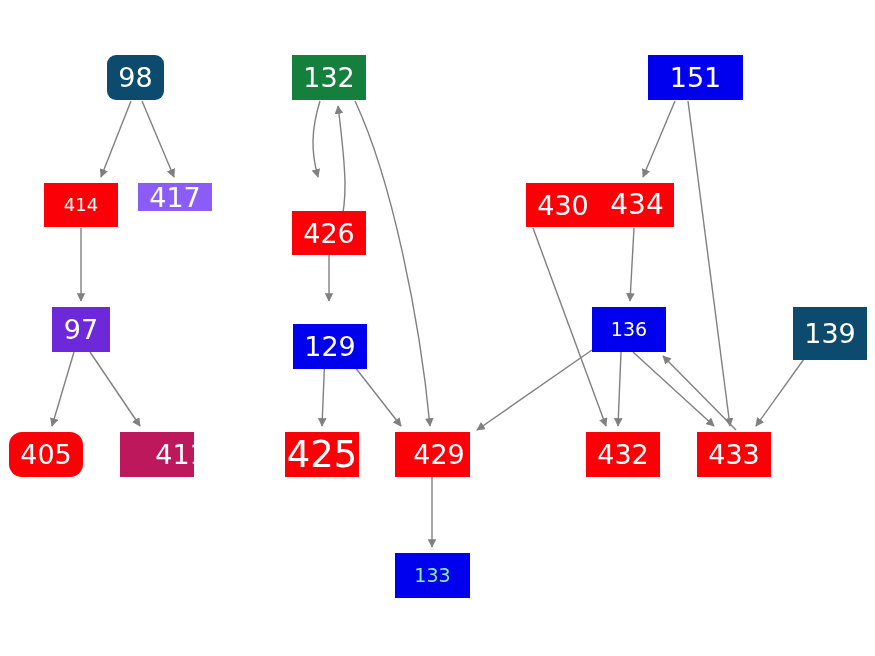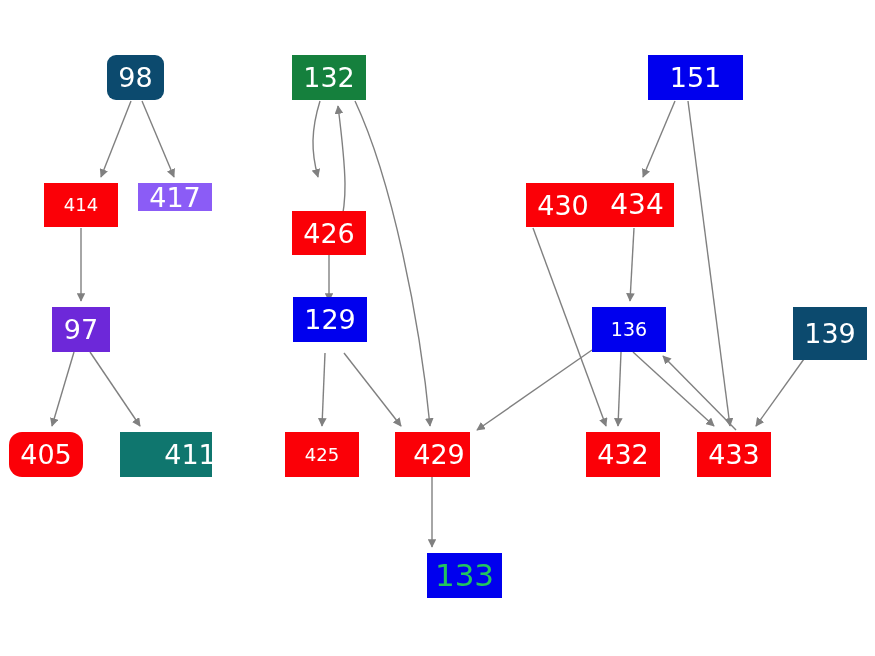--- a/index.html
+++ b/index.html
@@ -68,45 +68,45 @@
       </div>
       <div class="node red" style="left: 490px; top: 183px; width: 74px; height: 44px; background: rgb(251, 0, 7); color: rgb(255, 255, 255); font-size: 27px; margin-left: 36px;">
         <span>430</span>
       </div>
       <div class="node red" style="left: 600px; top: 183px; width: 74px; height: 44px; background: rgb(251, 0, 7); color: rgb(255, 255, 255); font-size: 28px;">
         <span>434</span>
       </div>
       <div class="node blue" style="left: 52px; top: 307px; width: 58px; height: 45px; background: #6d28d9; color: rgb(255, 255, 255); font-size: 27px;">
         <span>97</span>
       </div>
-      <div class="node blue" style="left: 293px; top: 297px; width: 74px; height: 45px; background: rgb(0, 0, 238); color: rgb(255, 255, 255); font-size: 27px;">
+      <div class="node blue" style="left: 293px; top: 324px; width: 74px; height: 45px; background: rgb(0, 0, 238); color: rgb(255, 255, 255); font-size: 27px;">
         <span>129</span>
       </div>
       <div class="node blue" style="left: 592px; top: 307px; width: 74px; height: 45px; background: rgb(0, 0, 238); color: rgb(255, 255, 255); font-size: 19px;">
         <span>136</span>
       </div>
       <div class="node blue" style="left: 793px; top: 307px; width: 74px; height: 53px; background: #0c4a6e; color: rgb(255, 255, 255); font-size: 27px;">
         <span>139</span>
       </div>
       <div class="node red" style="left: 9px; top: 432px; width: 74px; height: 45px; background: rgb(251, 0, 7); color: rgb(255, 255, 255); font-size: 27px; border-radius: 13px;">
         <span>405</span>
       </div>
-      <div class="node red" style="left: 120px; top: 432px; width: 92px; height: 45px; background: #0f766e; color: rgb(255, 255, 255); font-size: 27px; padding-left: 48px;">
+      <div class="node red" style="left: 120px; top: 432px; width: 74px; height: 45px; background: #be185d; color: rgb(255, 255, 255); font-size: 27px; padding-left: 48px;">
         <span>411</span>
       </div>
-      <div class="node red" style="left: 285px; top: 432px; width: 74px; height: 45px; background: rgb(251, 0, 7); color: rgb(255, 255, 255); font-size: 18px;">
+      <div class="node red" style="left: 285px; top: 432px; width: 74px; height: 45px; background: rgb(251, 0, 7); color: rgb(255, 255, 255); font-size: 37px;">
         <span>425</span>
       </div>
       <div class="node red" style="left: 395px; top: 432px; width: 75px; height: 45px; background: rgb(251, 0, 7); color: rgb(255, 255, 255); font-size: 27px; padding-left: 13px;">
         <span>429</span>
       </div>
       <div class="node red" style="left: 586px; top: 432px; width: 74px; height: 45px; background: rgb(251, 0, 7); color: rgb(255, 255, 255); font-size: 27px;">
         <span>432</span>
       </div>
       <div class="node red" style="left: 697px; top: 432px; width: 74px; height: 45px; background: rgb(251, 0, 7); color: rgb(255, 255, 255); font-size: 27px;">
         <span>433</span>
       </div>
-      <div class="node blue" style="left: 395px; top: 553px; width: 75px; height: 45px; background: rgb(0, 0, 238); color: #22c55e; font-size: 31px; margin-left: 32px;">
+      <div class="node blue" style="left: 395px; top: 553px; width: 75px; height: 45px; background: rgb(0, 0, 238); color: #86efac; font-size: 19px;">
         <span>133</span>
       </div>
     </div>
 
 </div>
 
 </body></html>

